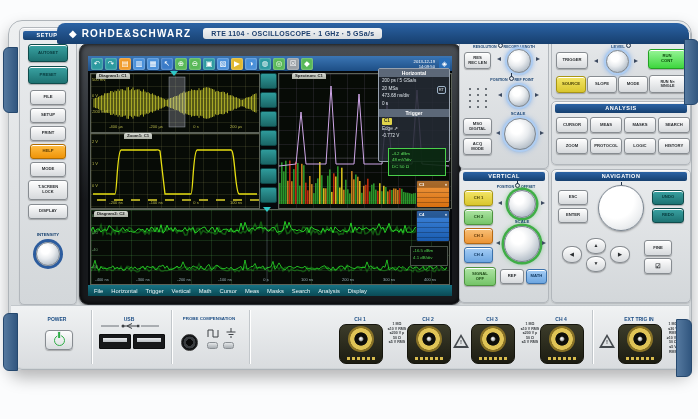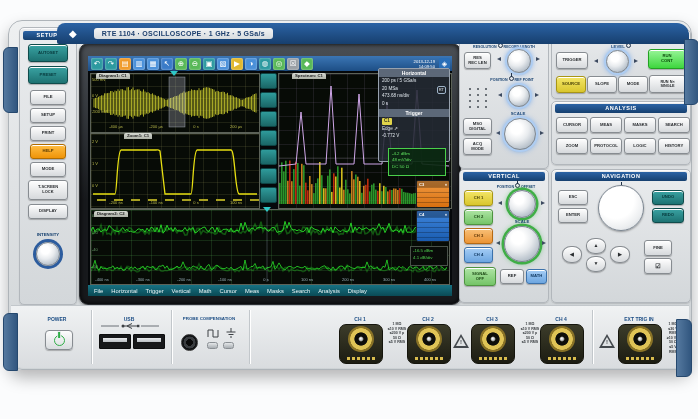--- a/index.html
+++ b/index.html
@@ -133,20 +133,21 @@
 
   <div id="device">
 
     <div class="bluetab" style="left:-6px;top:26px;width:13px;height:64px;border-radius:6px 0 0 6px;"></div>
     <div class="bluetab" style="left:675px;top:18px;width:13px;height:64px;border-radius:0 6px 6px 0;"></div>
     <div class="bluetab" style="left:-6px;top:292px;width:13px;height:56px;border-radius:6px 0 0 6px;"></div>
     <div class="bluetab" style="left:667px;top:298px;width:14px;height:56px;border-radius:0 6px 6px 0;"></div>
 
     <div id="topband">
       <span class="brandlogo">◆</span>
+      <span class="brandname">ROHDE&amp;SCHWARZ</span>
       <span class="badge">RTE 1104 · OSCILLOSCOPE · 1 GHz · 5 GSa/s</span>
     </div>
 
     <div class="panel" style="left:10px;top:6px;width:56px;height:276px;">
       <div class="shdr" style="left:3px;top:3px;width:48px;">SETUP</div>
       <div id="setup-keys">
           <div class="key teal" style="left: 8px; top: 16px; width: 38px; height: 16px;">AUTOSET</div>
           <div class="key teal" style="left: 8px; top: 38px; width: 38px; height: 16px;">PRESET</div>
           <div class="key " style="left: 10px; top: 62px; width: 34px; height: 13px;">FILE</div>
           <div class="key " style="left: 10px; top: 80px; width: 34px; height: 13px;">SETUP</div>

